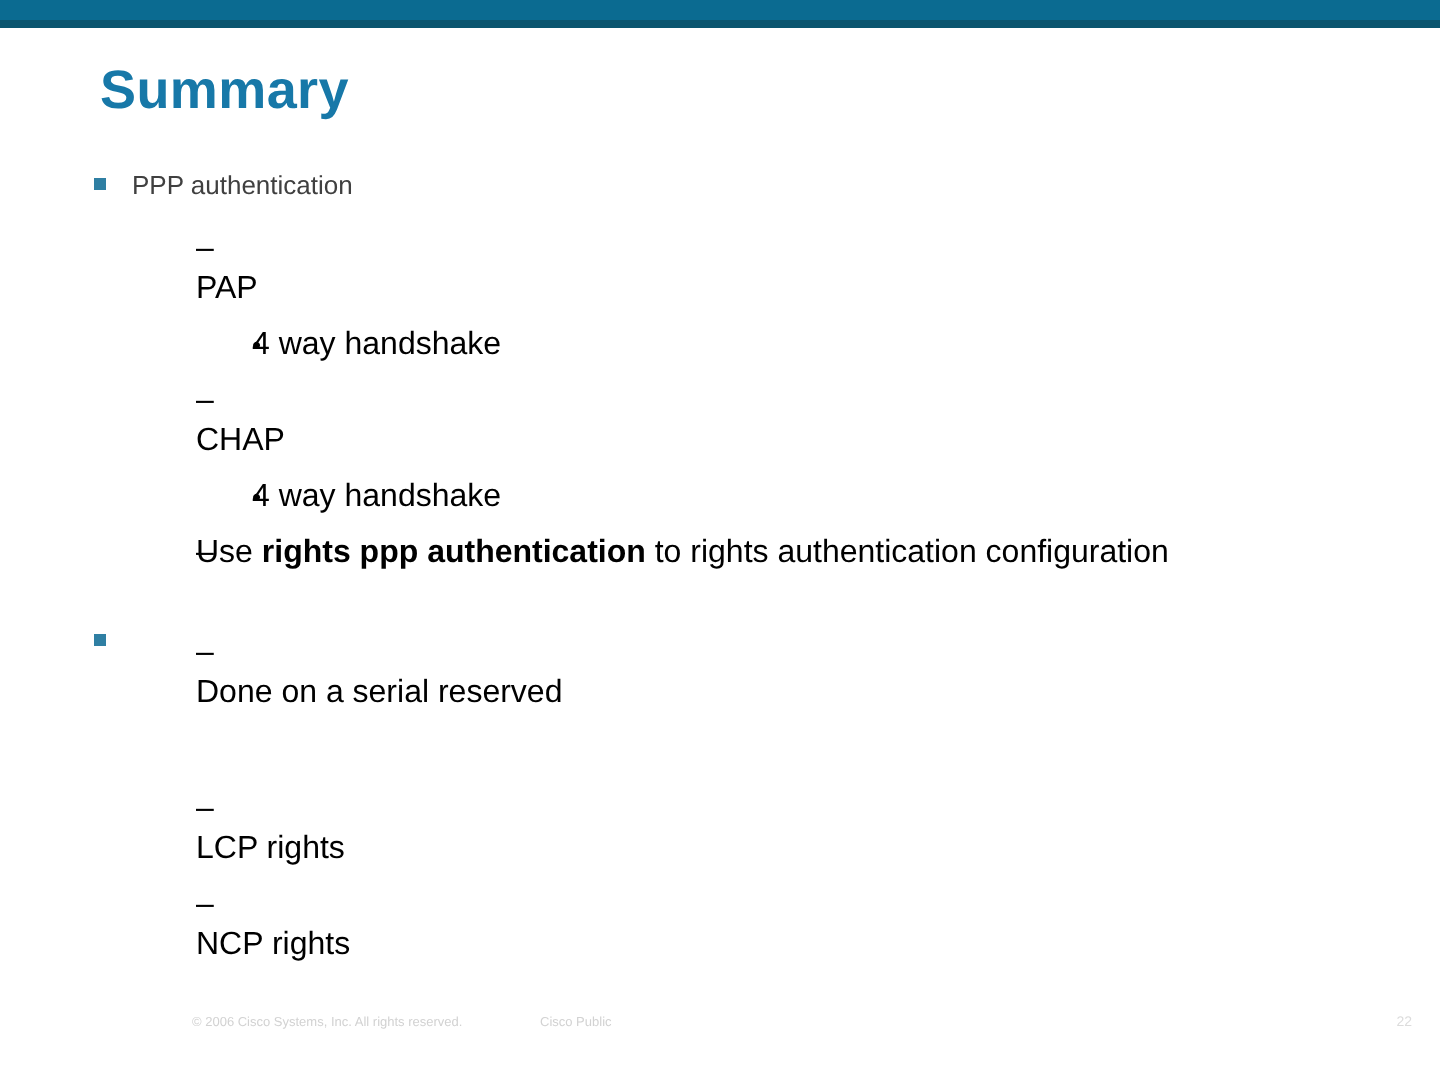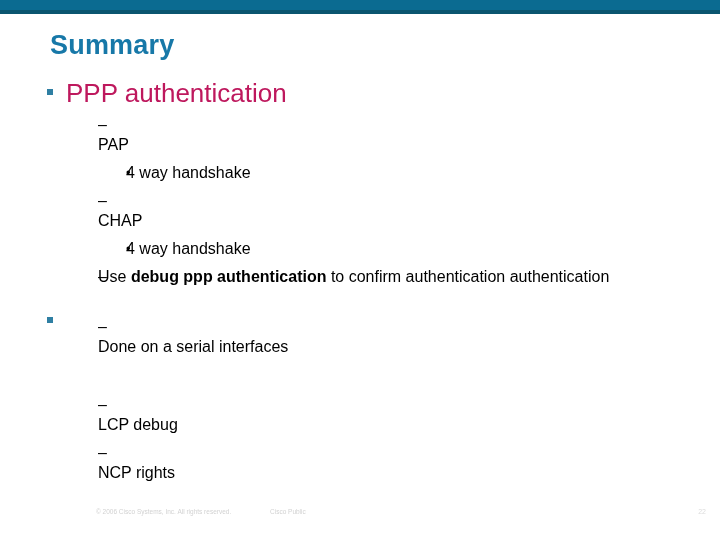--- a/index.html
+++ b/index.html
@@ -60,22 +60,22 @@
 
   
   .row {
     position: relative;
     display: block;
   }
 
   
   .lvl1 {
     padding-left: 22px;
-    font-size: 26px;
-    color: #be185d;
+    font-size: 13px;
+    color: #404040;
     line-height: 26px;
     margin-bottom: 2px;
   }
   .lvl1 .mark {
     position: absolute;
     left: 3px;
     top: 9px;
     width: 6px;
     height: 6px;
     background: #2f7fa3;
@@ -183,42 +183,42 @@
     </div>
     <div class="sp-sm"></div>
 
     <div class="row lvl3">
       <span class="mark">•</span>
       <span class="txt">4 way handshake</span>
     </div>
     <div class="sp-sm"></div>
 
     <div class="row lvl2">
-      <span class="mark">–</span><span>Use </span><b>debug ppp authentication</b><span> to confirm authentication authentication</span>
+      <span class="mark">–</span><span>Use </span><b>rights ppp authentication</b><span> to rights authentication configuration</span>
     </div>
 
     <div class="sp-lg"></div>
 
     <div class="row lvl1">
       <span class="mark"></span>
     </div>
     <div class="sp-sm"></div>
 
     <div class="row lvl2">
       <span class="mark">–</span>
-      <span class="txt">Done on a serial interfaces</span>
+      <span class="txt">Done on a serial reserved</span>
     </div>
 
     <div class="sp-lg"></div>
 
     <div class="sp-md"></div>
 
     <div class="row lvl2">
       <span class="mark">–</span>
-      <span class="txt">LCP debug</span>
+      <span class="txt">LCP rights</span>
     </div>
     <div class="sp-sm"></div>
 
     <div class="row lvl2">
       <span class="mark">–</span>
       <span class="txt">NCP rights</span>
     </div>
 
   </div>
 </div>

